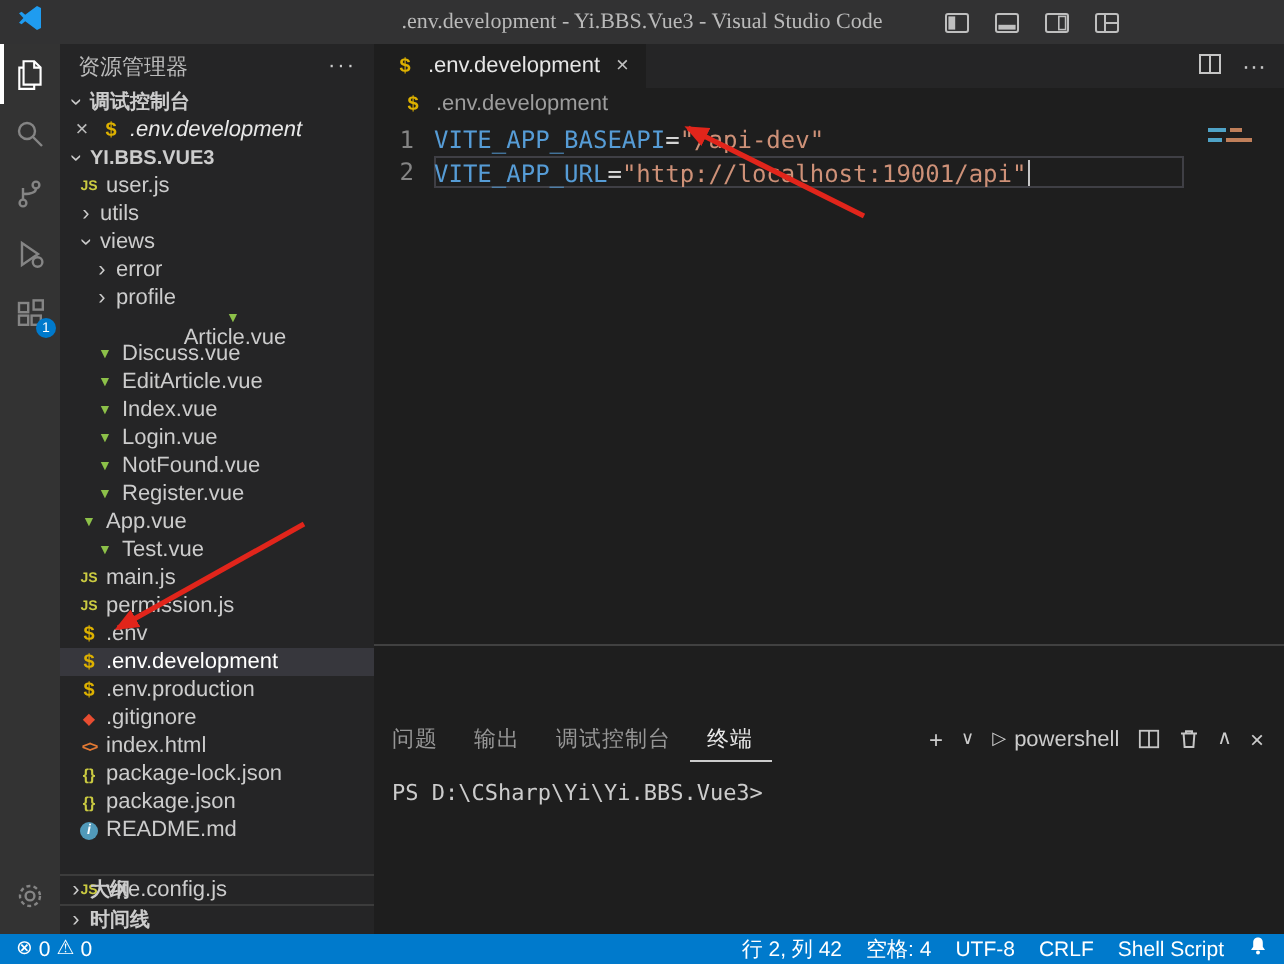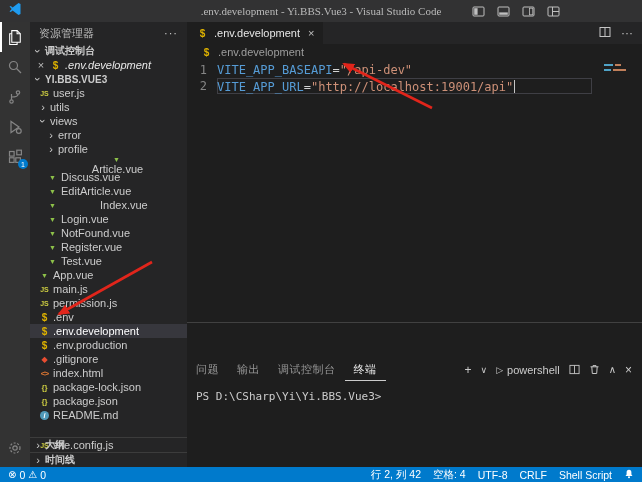--- a/index.html
+++ b/index.html
@@ -223,43 +223,43 @@
           <span class="tlabel">Article.vue</span>
         </div>
         <div class="trow" style="padding-left: 16px;">
           <span class="ico ico-vue">▼</span>
           <span class="tlabel">Discuss.vue</span>
         </div>
         <div class="trow" style="padding-left: 16px;">
           <span class="ico ico-vue">▼</span>
           <span class="tlabel">EditArticle.vue</span>
         </div>
-        <div class="trow" style="padding-left: 16px; gap: 39px;">
+        <div class="trow" style="padding-left: 16px;">
           <span class="ico ico-vue">▼</span>
           <span class="tlabel">Index.vue</span>
         </div>
         <div class="trow" style="padding-left: 16px;">
           <span class="ico ico-vue">▼</span>
           <span class="tlabel">Login.vue</span>
         </div>
         <div class="trow" style="padding-left: 16px;">
           <span class="ico ico-vue">▼</span>
           <span class="tlabel">NotFound.vue</span>
         </div>
         <div class="trow" style="padding-left: 16px;">
           <span class="ico ico-vue">▼</span>
           <span class="tlabel">Register.vue</span>
         </div>
+        <div class="trow" style="padding-left: 8px;">
+          <span class="ico ico-vue">▼</span>
+          <span class="tlabel">App.vue</span>
+        </div>
         <div class="trow" style="padding-left: 16px;">
           <span class="ico ico-vue">▼</span>
           <span class="tlabel">Test.vue</span>
-        </div>
-        <div class="trow" style="padding-left: 8px;">
-          <span class="ico ico-vue">▼</span>
-          <span class="tlabel">App.vue</span>
         </div>
         <div class="trow" style="padding-left: 8px;">
           <span class="ico ico-js">JS</span>
           <span class="tlabel">main.js</span>
         </div>
         <div class="trow" style="padding-left: 8px;">
           <span class="ico ico-js">JS</span>
           <span class="tlabel">permission.js</span>
         </div>
         <div class="trow" style="padding-left: 8px;">

